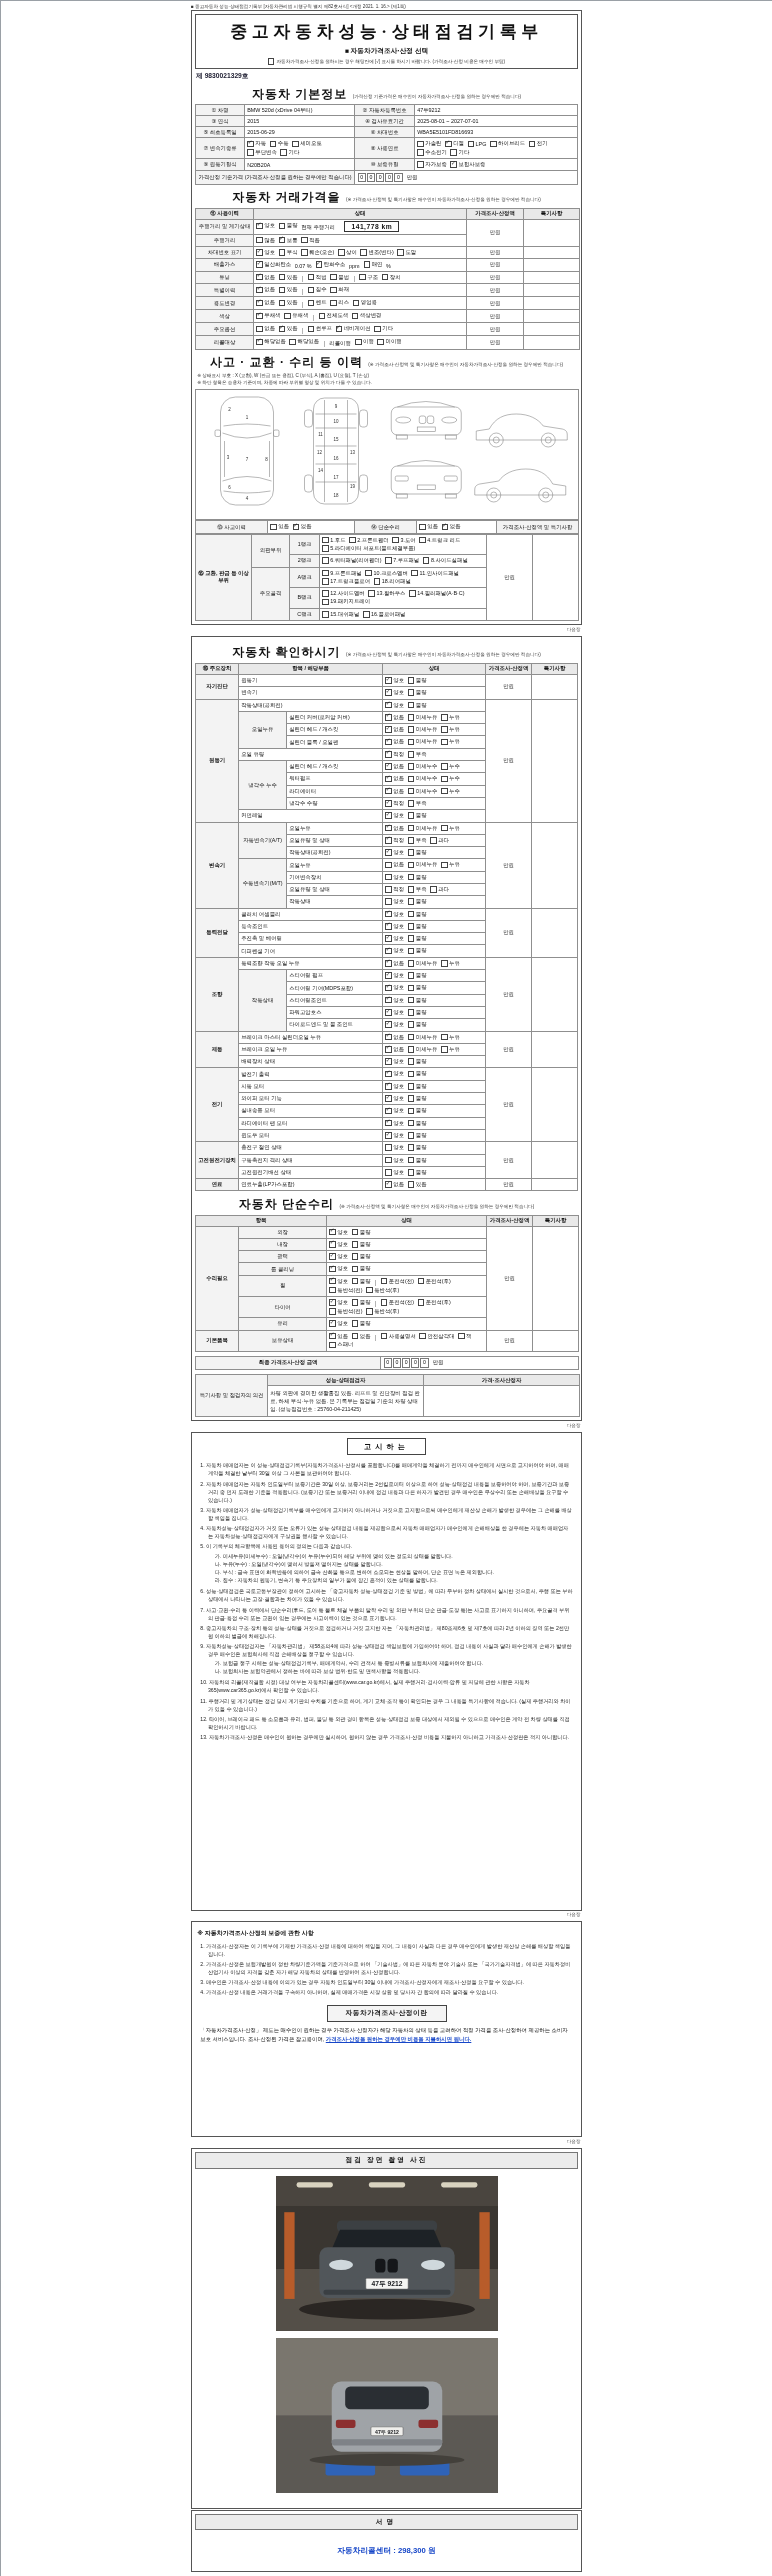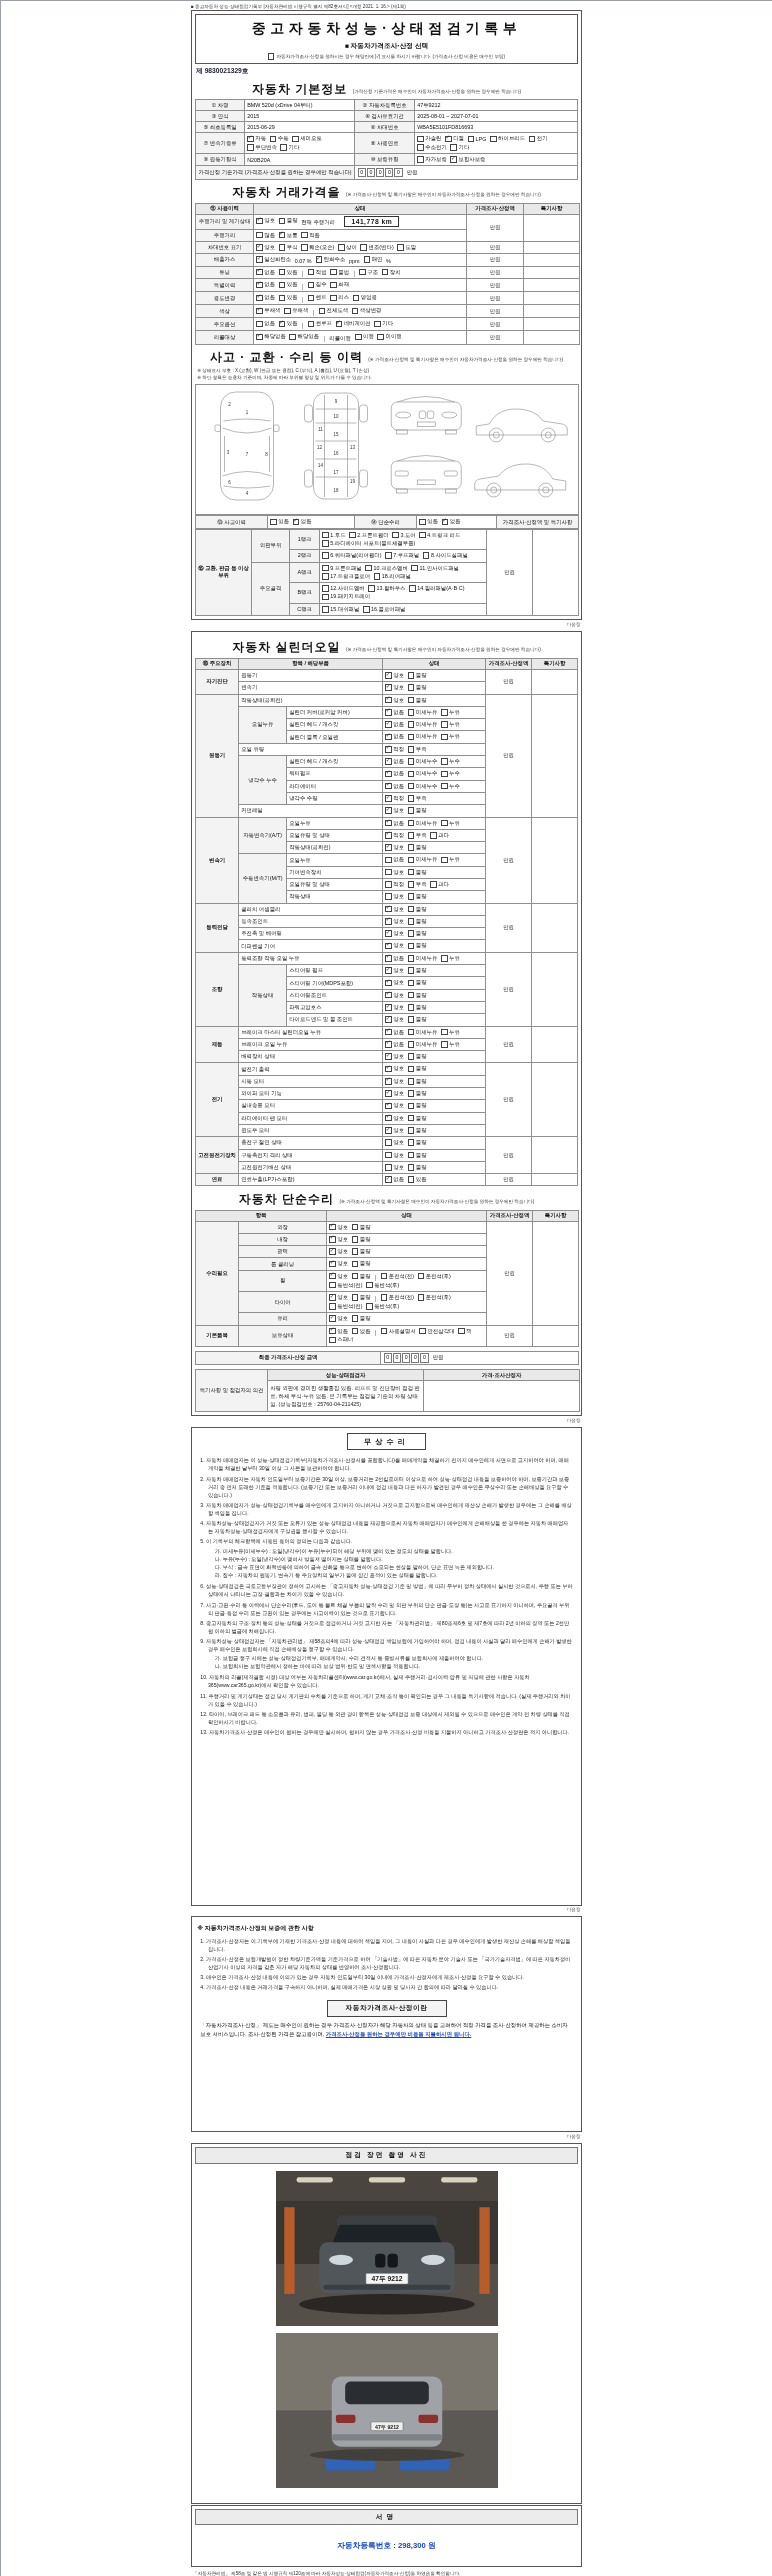--- a/index.html
+++ b/index.html
@@ -4,21 +4,21 @@
 <style>
   html,body{margin:0;padding:0;background:#fff;color:#111;
     font-family:"Liberation Sans","DejaVu Sans",sans-serif;}
   .viewport{width:773px;min-height:2576px;border:0.5px solid #9aa0a6;box-sizing:border-box;
     padding-top:2.6px;margin:0 auto;background:#fff;overflow:hidden;}
   .topline{width:391px;margin:0 auto 1.5px;font-size:4.6px;color:#333;}
   .doc{width:391px;margin:0 auto;}
   .card{border:0.5px solid #555;background:#fff;padding:3.1px;margin-bottom:1px;box-sizing:border-box;}
   .nextpage{text-align:right;font-size:4.6px;color:#555;margin:1.5px 1.5px 4.1px;}
   .titlebox{border:0.5px solid #555;padding:5.2px 3.1px 3.6px;text-align:center;margin-bottom:3.1px;}
-  .title{font-family:"Liberation Serif","DejaVu Serif",serif;font-size:14px;font-weight:bold;letter-spacing:4.6px;}
+  .title{font-family:"Liberation Serif","DejaVu Serif",serif;font-size:17px;font-weight:bold;letter-spacing:4.6px;}
   .titlesub{font-size:6.7px;font-weight:bold;margin-top:3.6px;}
   .titlenote{font-size:4.6px;color:#333;margin-top:2.1px;}
   .titlenote .box{vertical-align:middle;margin-right:2.1px;}
   .docno{font-weight:bold;font-size:6.7px;margin:2.6px 1px 3.6px;color:#1a1a2e;}
   .sechead{text-align:center;margin:4.6px 0 1.5px;}
   .sechead .big{font-size:12px;font-weight:bold;letter-spacing:1px;}
   .sechead .small{font-size:4.6px;color:#333;margin-left:3.1px;}
   table.t{width:383px;border-collapse:collapse;table-layout:fixed;margin:0 auto;}
   .t td,.t th{border:0.5px solid #8f8f8f;padding:1.5px 2.1px;font-size:5.4px;overflow:hidden;vertical-align:middle;}
   .t th{background:#e9e9e9;font-weight:bold;text-align:center;}
@@ -602,21 +602,21 @@
                   <span class="cbl">16.플로어패널</span>
                 </span></td>
             </tr>
           </tbody>
       </table>
     </section>
     <div class="nextpage">다음장</div>
 
     <section class="card">
       <div class="sechead">
-        <span class="big">자동차 실린더오일</span>
+        <span class="big">자동차 확인하시기</span>
         <span class="small">(※ 가격조사·산정액 및 특기사항은 매수인이 자동차가격조사·산정을 원하는 경우에만 적습니다)</span>
       </div>
       <table class="t">
         <colgroup>
             <col style="width:43px">
             <col style="width:48px">
             <col style="width:96px">
             <col style="width:103px">
             <col style="width:46px">
             <col style="width:46px">
@@ -1302,21 +1302,21 @@
         <tr>
           <td class="op-text">차량 외판에 경미한 생활흠집 있음. 리프트 및 진단장비 점검 완료, 하체 부식·누유 없음. 본 기록부는 점검일 기준의 차량 상태임. (성능점검번호 : 25760-04-211425)</td>
           <td class="op-text"></td>
         </tr>
       </tbody>
         </table>
     </section>
     <div class="nextpage">다음장</div>
 
     <section class="card" id="notes-card">
-      <div class="notehead-box">무상수리</div>
+      <div class="notehead-box">고시하는</div>
       <div class="notes-body" id="notes-body">
           <div class="nitem">1. 자동차 매매업자는 이 성능·상태점검기록부(자동차가격조사·산정서를 포함합니다)를 매매계약을 체결하기 전까지 매수인에게 서면으로 고지하여야 하며, 매매계약을 체결한 날부터 30일 이상 그 사본을 보관하여야 합니다.</div>
           <div class="nitem">2. 자동차 매매업자는 자동차 인도일부터 보증기간은 30일 이상, 보증거리는 2천킬로미터 이상으로 하여 성능·상태점검 내용을 보증하여야 하며, 보증기간과 보증거리 중 먼저 도래한 기준을 적용합니다. (보증기간 또는 보증거리 이내에 점검 내용과 다른 하자가 발견된 경우 매수인은 무상수리 또는 손해배상을 요구할 수 있습니다.)</div>
           <div class="nitem">3. 자동차 매매업자가 성능·상태점검기록부를 매수인에게 고지하지 아니하거나 거짓으로 고지함으로써 매수인에게 재산상 손해가 발생한 경우에는 그 손해를 배상할 책임을 집니다.</div>
           <div class="nitem">4. 자동차성능·상태점검자가 거짓 또는 오류가 있는 성능·상태점검 내용을 제공함으로써 자동차 매매업자가 매수인에게 손해배상을 한 경우에는 자동차 매매업자는 자동차성능·상태점검자에게 구상권을 행사할 수 있습니다.</div>
           <div class="nitem">5. 이 기록부의 체크항목에 사용된 용어의 정의는 다음과 같습니다.</div>
           <div class="nsub">가. 미세누유(미세누수) : 오일(냉각수)이 누유(누수)되어 해당 부위에 맺혀 있는 정도의 상태를 말합니다.</div>
           <div class="nsub">나. 누유(누수) : 오일(냉각수)이 맺혀서 방울져 떨어지는 상태를 말합니다.</div>
           <div class="nsub">다. 부식 : 금속 표면이 화학반응에 의하여 금속 산화물 등으로 변하여 소모되는 현상을 말하며, 단순 표면 녹은 제외합니다.</div>
           <div class="nsub">라. 침수 : 자동차의 원동기, 변속기 등 주요장치의 일부가 물에 잠긴 흔적이 있는 상태를 말합니다.</div>
@@ -1388,21 +1388,21 @@
         <rect x="276" y="158" width="38" height="16" rx="4" fill="#8c2f2f"></rect>
         <rect x="108" y="196" width="214" height="12" rx="5" fill="#7e8287"></rect>
         <rect x="184" y="172" width="62" height="17" rx="2" fill="#efefec" stroke="#555"></rect>
         <text x="215" y="185" text-anchor="middle" font-size="10" font-weight="bold" fill="#15171a" font-family="Liberation Sans, sans-serif">47두 9212</text>
       </svg>
     </section>
 
     <section class="card" id="sign-card">
       <div class="sign-bar">서명</div>
       <div class="fee">
-        <span>자동차등록번호 :</span>
+        <span>자동차리콜센터 :</span>
         <span>298,300 원</span>
       </div>
     </section>
     <div class="footlines">
       <div>「자동차관리법」 제58조 및 같은 법 시행규칙 제120조에 따라 자동차성능·상태점검(자동차가격조사·산정)을 하였음을 확인합니다.</div>
       <div>【√】표시가 있는 란에는 해당되는 곳에 [√] 표시를 하며, 점검 결과는 사실대로 적어야 합니다.</div>
     </div>
 
   </div>
 </div>

